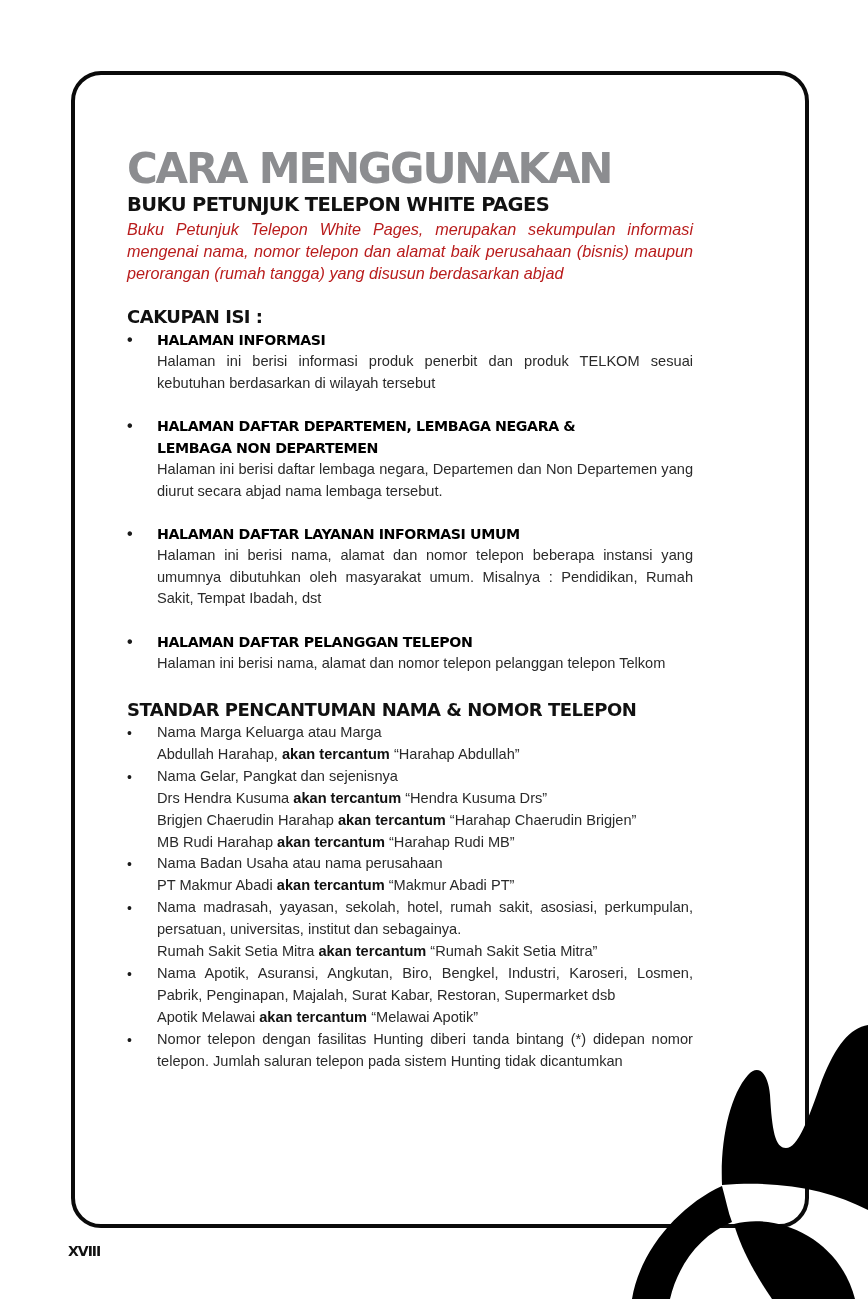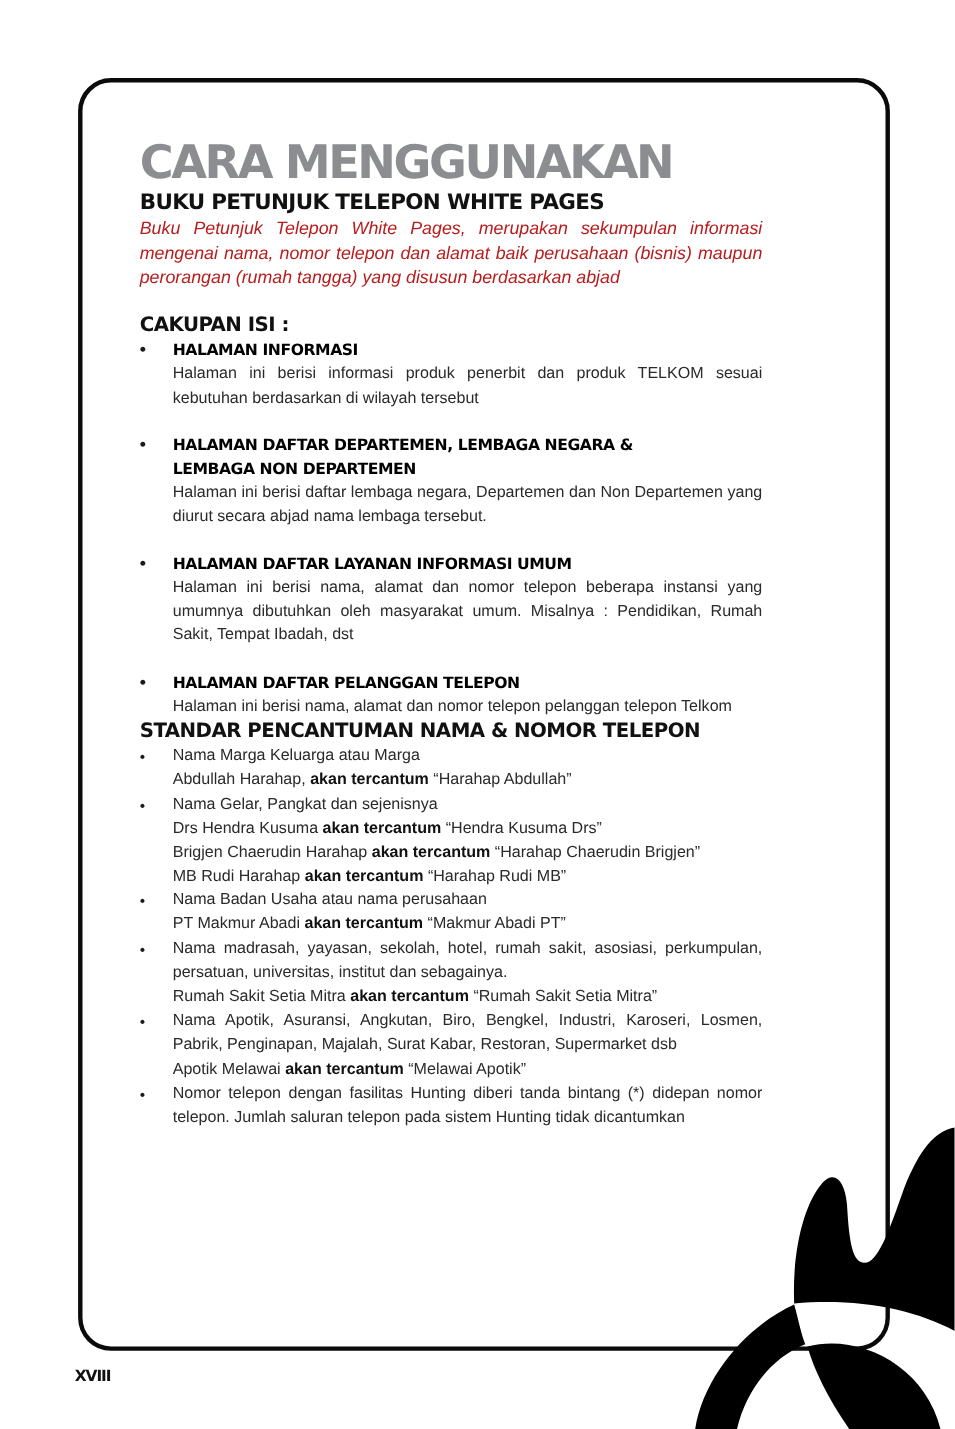--- a/index.html
+++ b/index.html
@@ -4,21 +4,21 @@
 <style>
   * { box-sizing: border-box; margin: 0; padding: 0; }
   html, body { width: 868px; height: 1299px; background: #ffffff; overflow: hidden; }
   body { position: relative; font-family: "Liberation Sans", sans-serif; color: #1a1a1a; }
 
   .frame {
     position: absolute; left: 71px; top: 71px; width: 738px; height: 1157px;
     border: 4px solid #0a0a0a; border-radius: 30px; background: #ffffff; z-index: 1;
   }
 
-  .content { position: absolute; left: 127px; top: 123px; width: 566px; z-index: 3; }
+  .content { position: absolute; left: 127px; top: 144px; width: 566px; z-index: 3; }
 
   .title {
     font-family: "DejaVu Sans", sans-serif; font-weight: bold; font-size: 42px;
     letter-spacing: -2.2px; line-height: 50px; height: 48px;
     white-space: nowrap;
   }
   .subtitle {
     font-family: "DejaVu Sans", sans-serif; font-weight: bold; font-size: 19.5px;
     letter-spacing: -0.6px; line-height: 26px; color: #111; white-space: nowrap;
   }
@@ -26,21 +26,21 @@
   .intro {
     font-size: 16.2px; line-height: 22px; text-align: justify;
     text-align-last: left; color: #b91c1c; font-style: italic;
   }
 
   .section-heading {
     font-family: "DejaVu Sans", sans-serif; font-weight: bold; font-size: 18px;
     letter-spacing: -0.5px; color: #111; line-height: 24px;
   }
   .sec1 { margin-top: 21px; }
-  .sec2 { margin-top: 0; white-space: nowrap; }
+  .sec2 { margin-top: 24px; white-space: nowrap; }
 
   .cov-list { list-style: none; }
   .cov-item { position: relative; padding-left: 30px; }
   .cov-item + .cov-item { margin-top: 21px; }
   .cov-item .bullet { position: absolute; left: 0; top: 0; font-size: 16px; line-height: 22px; font-weight: bold; }
   .cov-title {
     font-family: "DejaVu Sans", sans-serif; font-weight: bold; font-size: 14.2px;
     letter-spacing: -0.4px; line-height: 22px; color: #000000;
   }
   .cov-desc {

